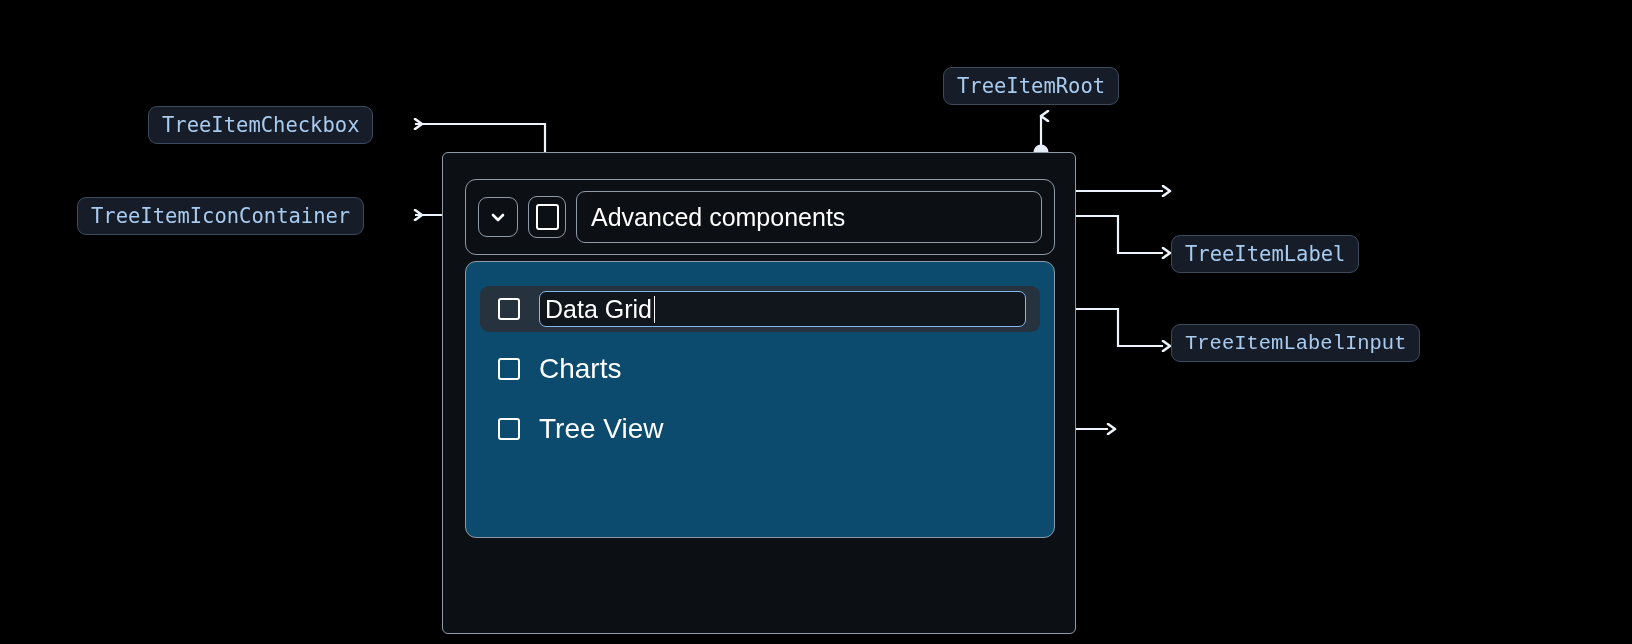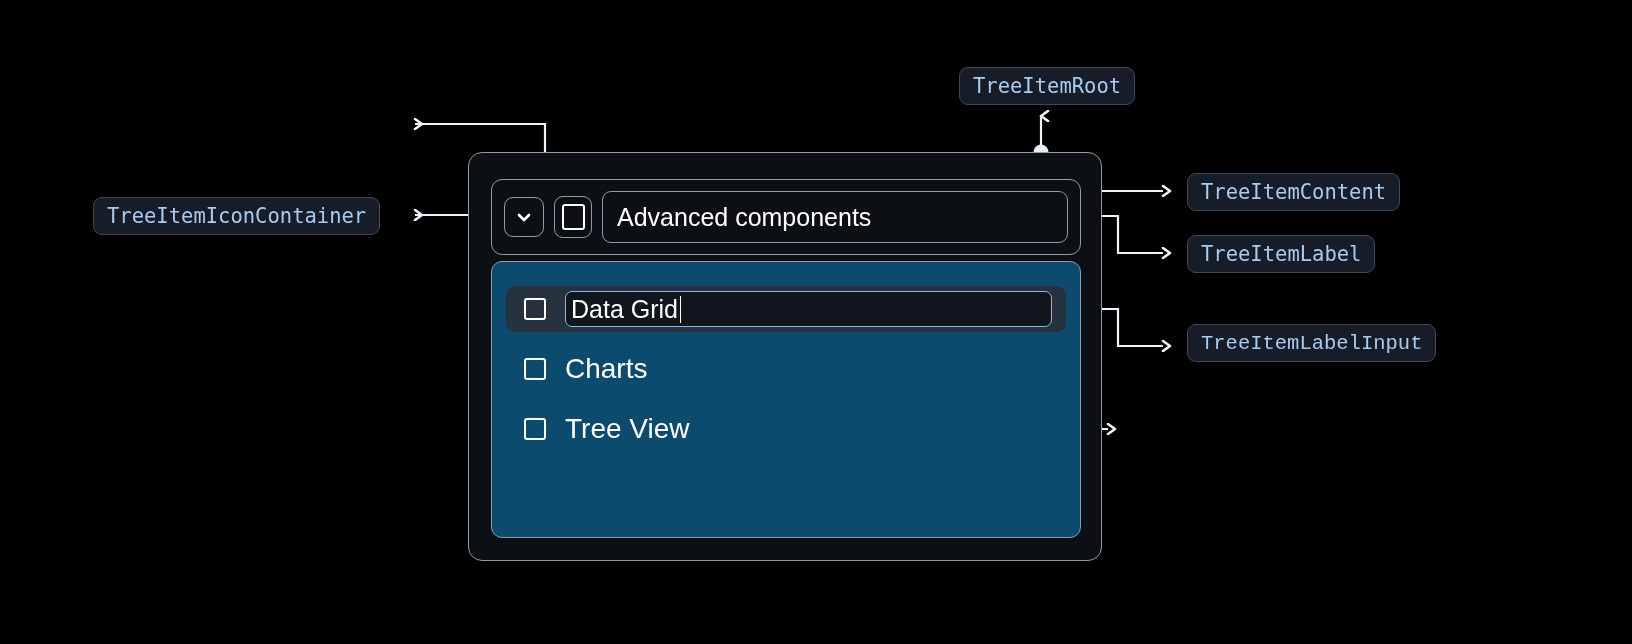--- a/index.html
+++ b/index.html
@@ -30,42 +30,41 @@
     height: 38px;
     padding: 0 13px;
     border-radius: 9px;
     background: #161d28;
     border: 1.5px solid #3c4a5c;
     color: #a9cbf0;
     font-family: "DejaVu Sans Mono", "Liberation Mono", monospace;
     font-size: 20.5px;
     letter-spacing: 0px;
     white-space: nowrap;
-    margin-left: 16px;
   }
 
   
   #connectors {
     position: absolute;
     left: 0; top: 0;
     width: 1632px;
     height: 644px;
     pointer-events: none;
   }
 
   
   .tree-root {
     position: absolute;
-    left: 468px;
+    left: 442px;
     top: 152px;
     width: 634px;
-    height: 409px;
-    box-sizing: border-box;
-    border: 1.4px solid #8f9aa6;
-    border-radius: 14px;
+    height: 482px;
+    box-sizing: border-box;
+    border: 1.4px solid #8f9aa6;
+    border-radius: 6px;
     background: #0c1014;
   }
   .tree-content {
     position: absolute;
     left: 22px;
     top: 26px;
     width: 590px;
     height: 76px;
     box-sizing: border-box;
     border: 1.4px solid #8f9aa6;
@@ -214,26 +213,26 @@
       <circle cx="545" cy="190" r="7.5"></circle>
       <circle cx="478" cy="215" r="7.5"></circle>
       <circle cx="1041" cy="152" r="7.5"></circle>
       <circle cx="1053" cy="191" r="7.5"></circle>
       <circle cx="1041" cy="216" r="7.5"></circle>
       <circle cx="1041" cy="309" r="7.5"></circle>
       <circle cx="1053" cy="429" r="7.5"></circle>
     </g>
   </svg>
 
+  <div class="chip" style="left:148px; top:106px;">TreeItemCheckbox</div>
 
   <div class="chip" style="left:77px; top:197px;">TreeItemIconContainer</div>
 
   <div class="chip" style="left:943px; top:67px;">TreeItemRoot</div>
 
-  <div class="chip" style="left:1171px; top:173px;">TreeItemContent</div>
 
   <div class="chip" style="left:1171px; top:235px;text-align:right;">TreeItemLabel</div>
 
   <div class="chip" style="left:1171px; top:324px;font-family:Liberation Mono, monospace;">TreeItemLabelInput</div>
 
 
   <div class="tree-root">
 
     <div class="tree-content">
 

